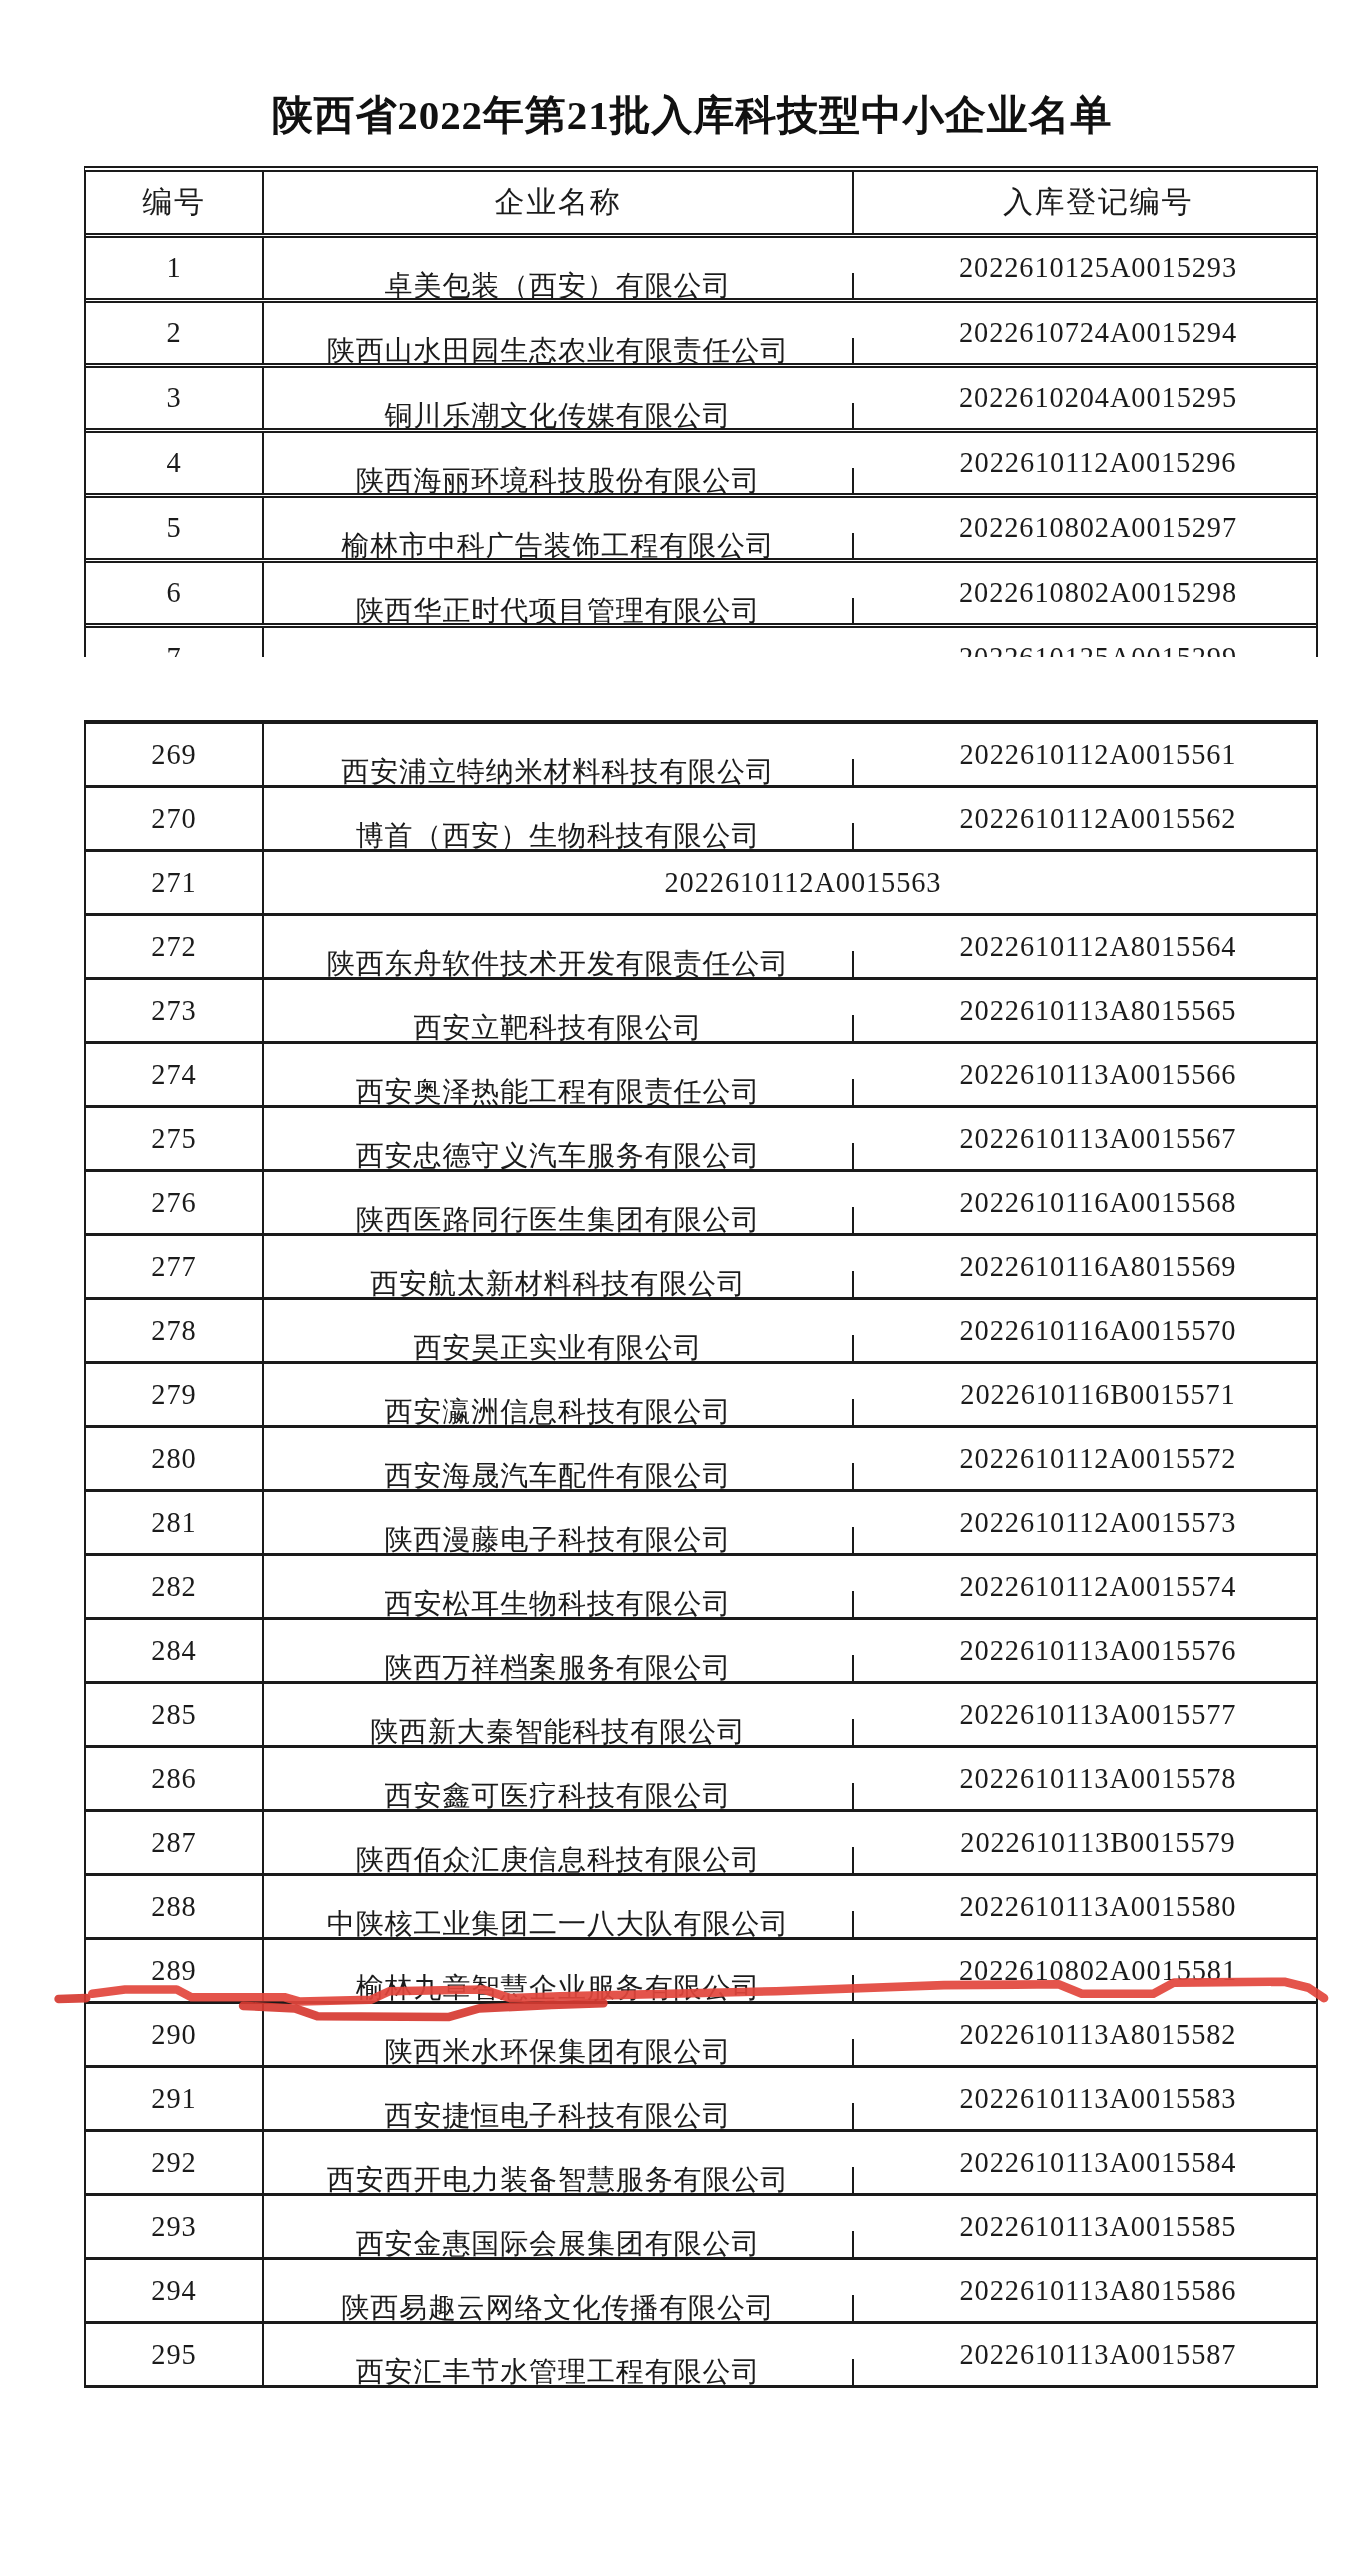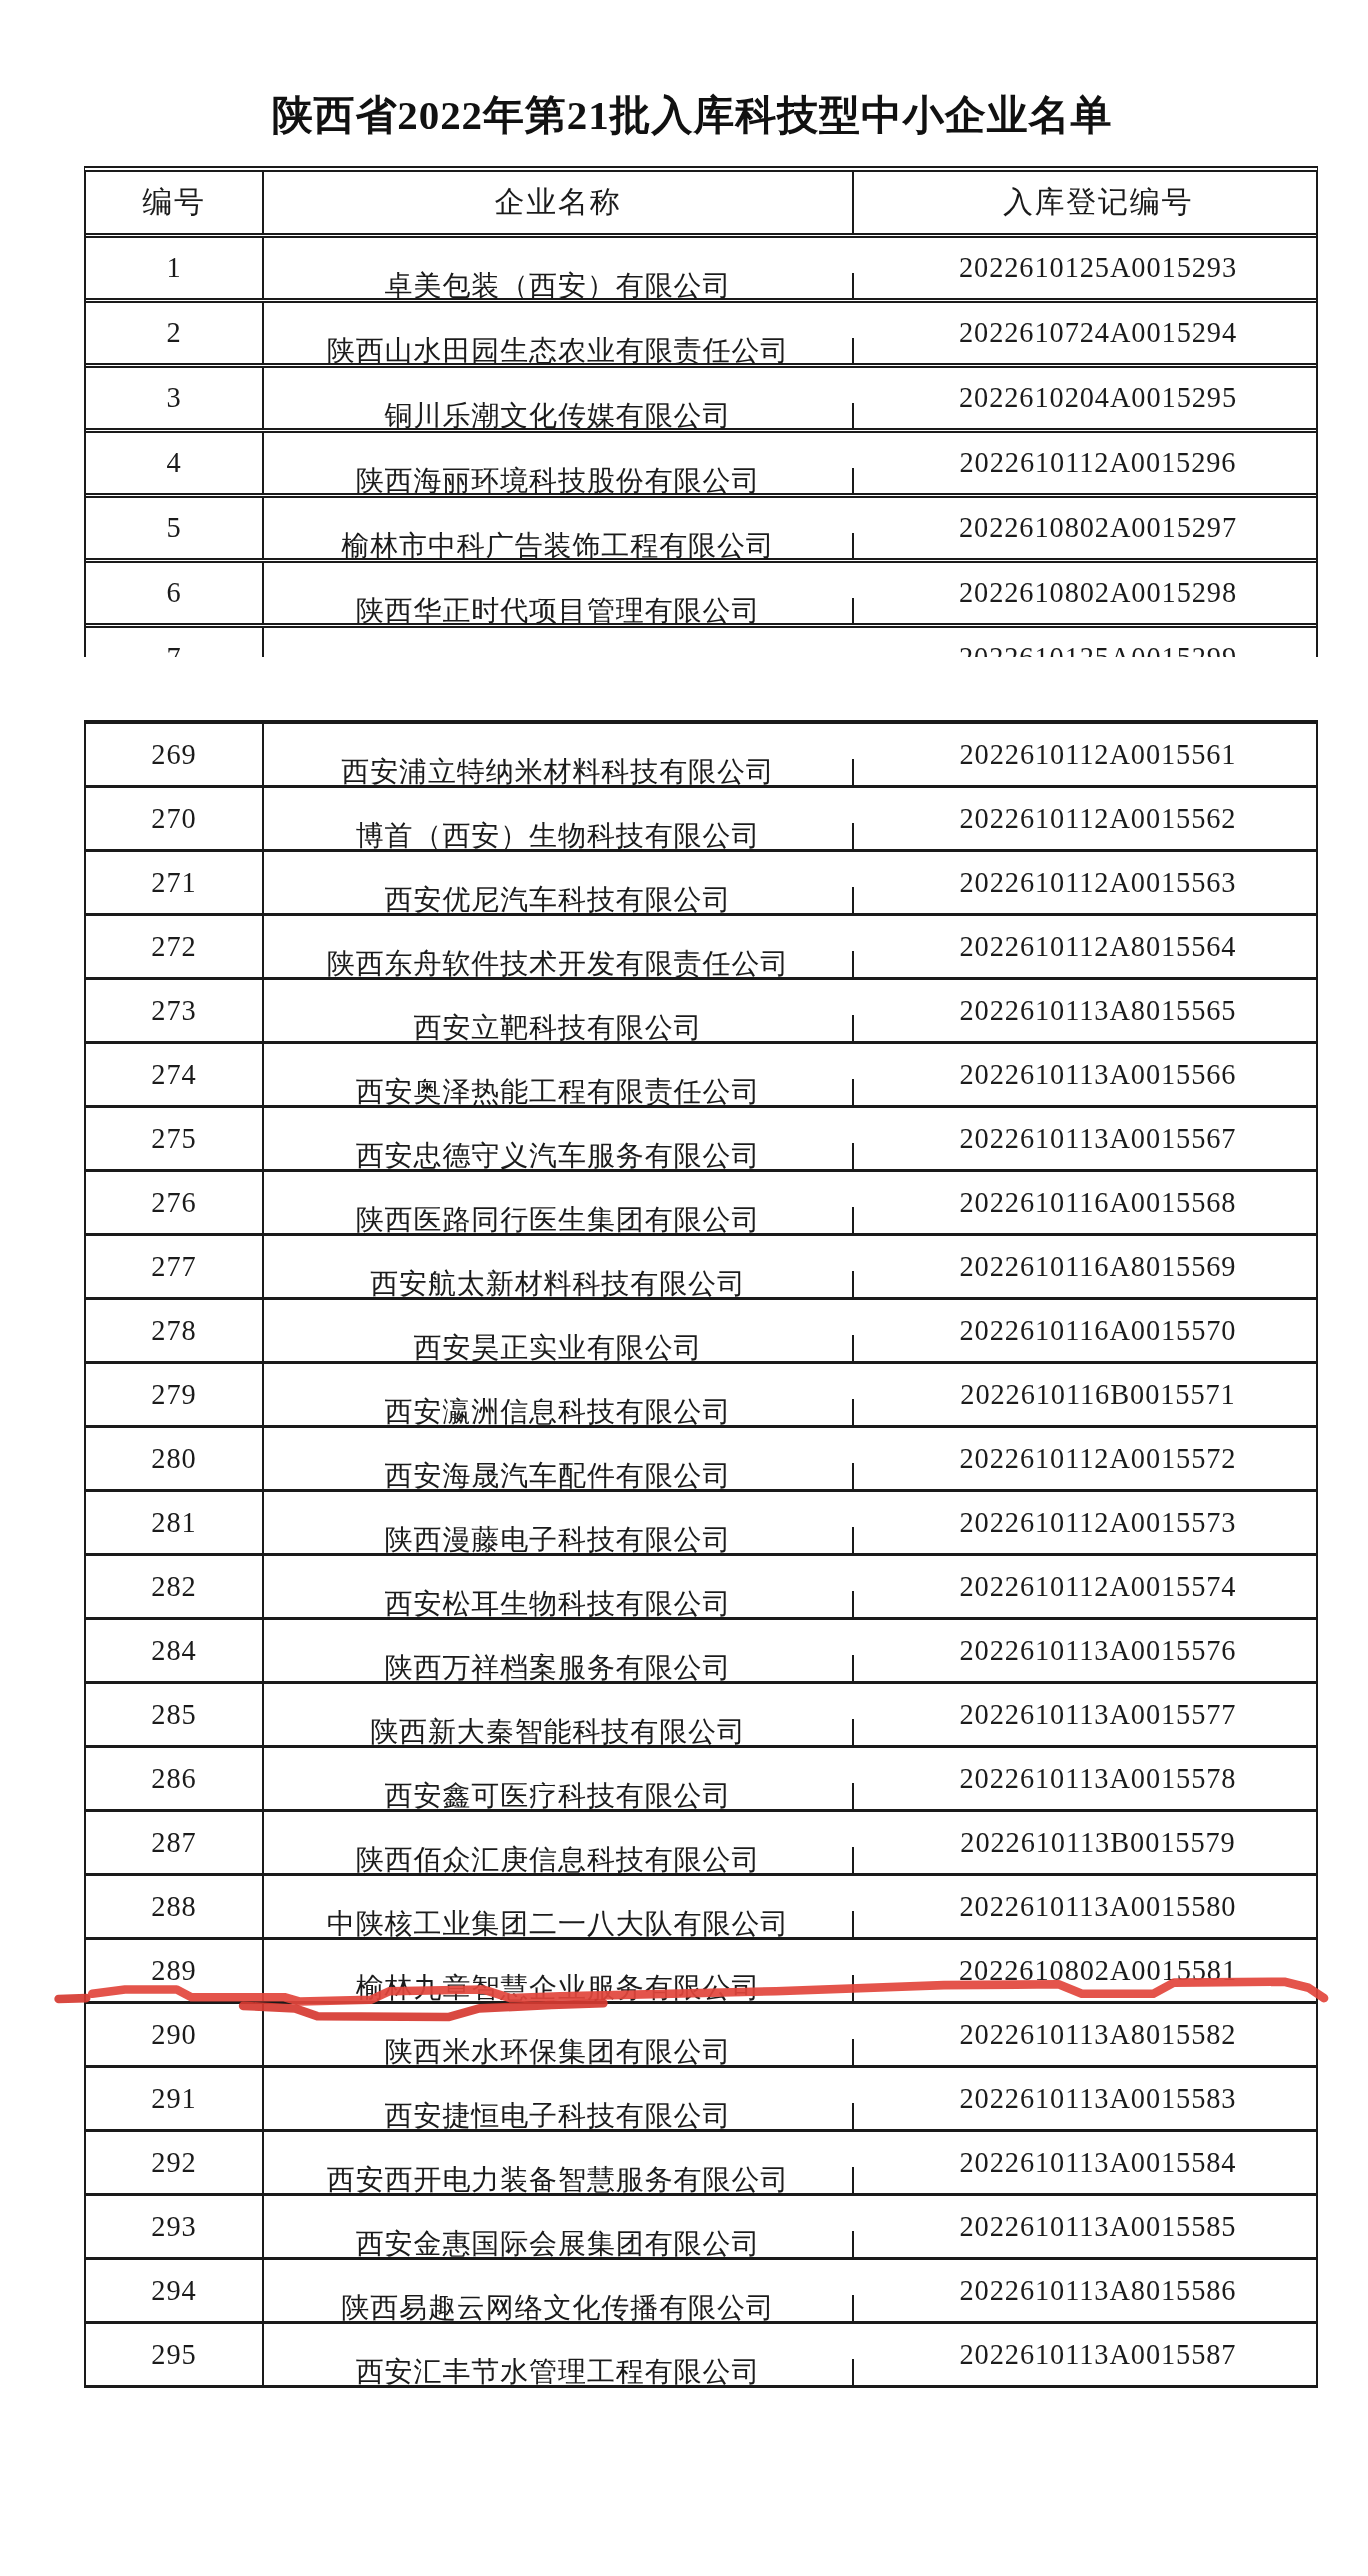--- a/index.html
+++ b/index.html
@@ -150,21 +150,20 @@
         <div class="cell c2 cname">西安浦立特纳米材料科技有限公司</div>
         <div class="cell c3 num">2022610112A0015561</div>
       </div>
         <div class="row">
         <div class="cell c1 num">270</div>
         <div class="cell c2 cname">博首（西安）生物科技有限公司</div>
         <div class="cell c3 num">2022610112A0015562</div>
       </div>
         <div class="row">
         <div class="cell c1 num">271</div>
-        <div class="cell c2 cname">西安优尼汽车科技有限公司</div>
         <div class="cell c3 num">2022610112A0015563</div>
       </div>
         <div class="row">
         <div class="cell c1 num">272</div>
         <div class="cell c2 cname">陕西东舟软件技术开发有限责任公司</div>
         <div class="cell c3 num">2022610112A8015564</div>
       </div>
         <div class="row">
         <div class="cell c1 num">273</div>
         <div class="cell c2 cname">西安立靶科技有限公司</div>

